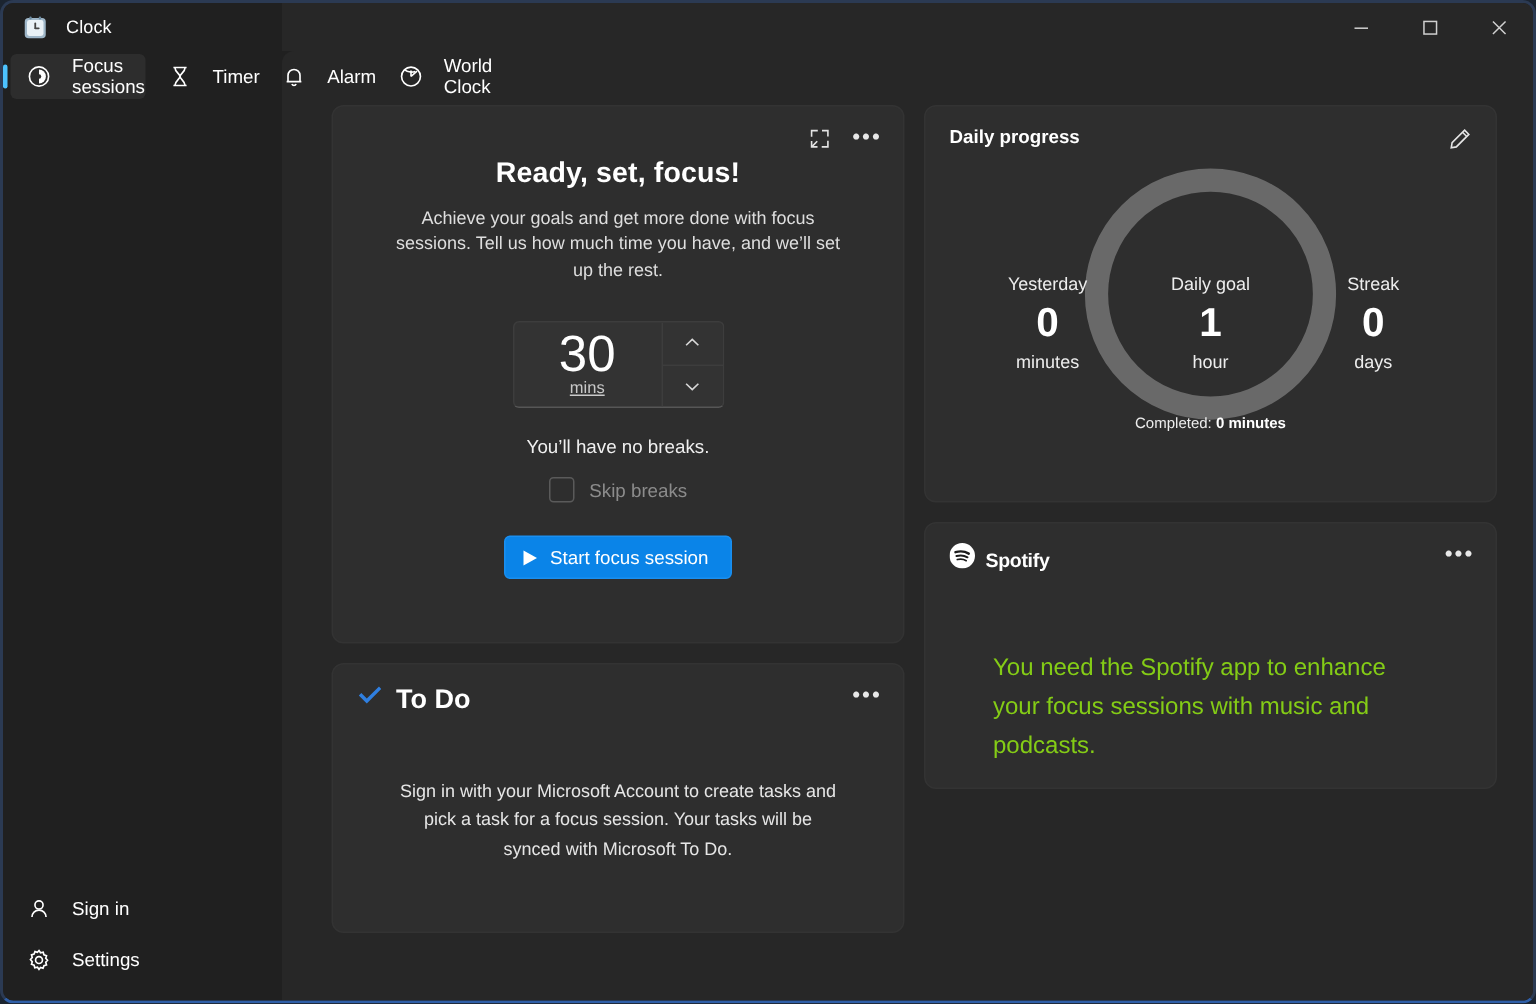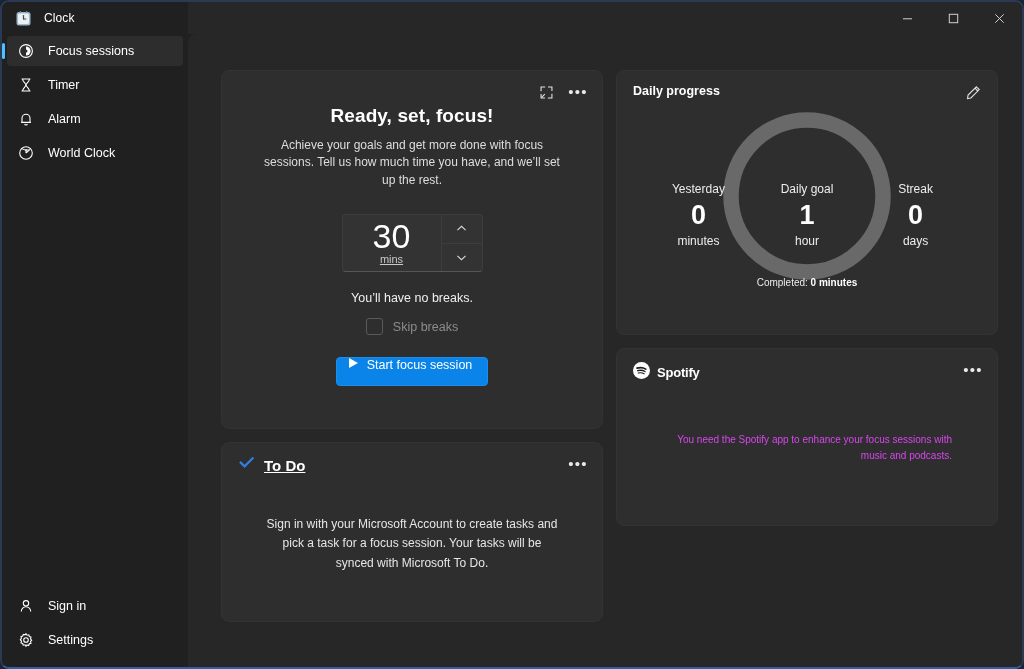--- a/index.html
+++ b/index.html
@@ -73,21 +73,21 @@
 
   
   #sidebar {
     width: 186px;
     flex: 0 0 186px;
     background: #202020;
     display: flex;
     flex-direction: column;
     padding-top: 2px;
   }
-  .nav-list { display: flex; flex-direction: column; gap: 4px; padding: 0 5px; }
+  .nav-list { display: flex; flex-direction: row; gap: 4px; padding: 0 5px; }
   .nav-bottom { margin-top: auto; display: flex; flex-direction: column; gap: 4px; padding: 0 5px 12px; }
   .nav-item {
     height: 30px;
     display: flex;
     align-items: center;
     gap: 14px;
     padding-left: 11px;
     border-radius: 4px;
     position: relative;
     color: #ffffff;
@@ -227,40 +227,40 @@
   .skip-label { font-size: 12.5px; color: #8c8c8c; }
 
   .start-btn {
     margin-top: 22px;
     height: 29px;
     padding: 0 15px 0 12px;
     background: #0a84e8;
     border: 1px solid #1a8ff0;
     border-radius: 4px;
     display: flex;
-    align-items: flex-start;
+    align-items: center;
     gap: 9px;
     color: #ffffff;
     font-size: 12.5px;
     cursor: default;
   }
   .play-tri {
     width: 0; height: 0;
     border-left: 9px solid #ffffff;
     border-top: 5.5px solid transparent;
     border-bottom: 5.5px solid transparent;
   }
 
   
   #todo-card {
     height: 180px;
     padding: 13px 16px;
   }
   .card-head { display: flex; align-items: center; gap: 9px; }
-  .card-head-title { font-size: 15px; font-weight: bold; color: #ffffff; text-decoration: underline; }
+  .card-head-title { font-size: 18px; font-weight: bold; color: #ffffff; }
   .todo-body {
     margin: 0 auto;
     padding-top: 41px;
     max-width: 300px;
     font-size: 12px;
     line-height: 1.62;
     color: #e6e6e6;
     text-align: center;
   }
 
@@ -315,24 +315,24 @@
   .spotify-word {
     font-size: 13px;
     font-weight: bold;
     color: #ffffff;
     letter-spacing: -.2px;
   }
   .spotify-body {
     margin: 0 auto;
     padding-top: 49px;
     max-width: 290px;
-    font-size: 10px;
+    font-size: 16px;
     line-height: 1.62;
-    color: #d946ef;
-    text-align: right;
+    color: #84cc16;
+    text-align: left;
   }
 </style>
 </head>
 <body>
 
 <div id="window">
 
   <div id="titlebar">
     <div class="tb-left">
       <span class="tb-app-icon">

